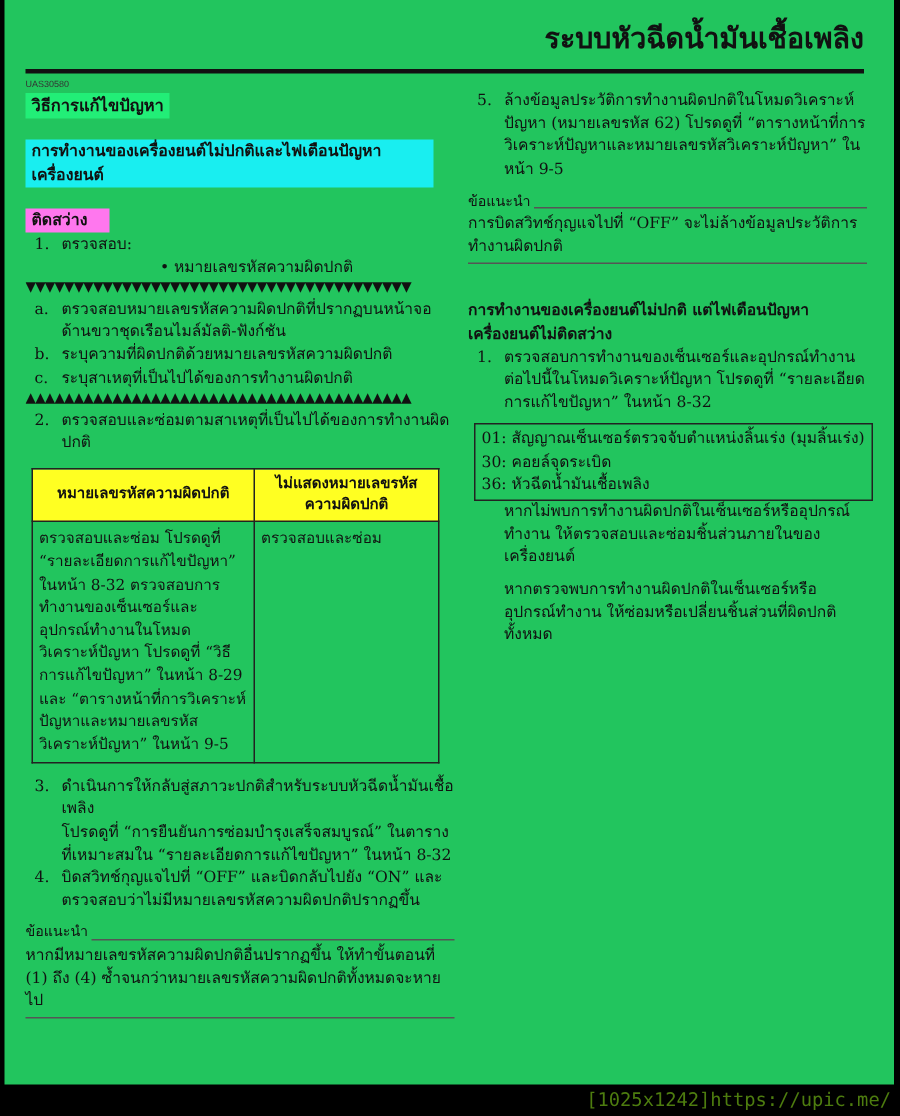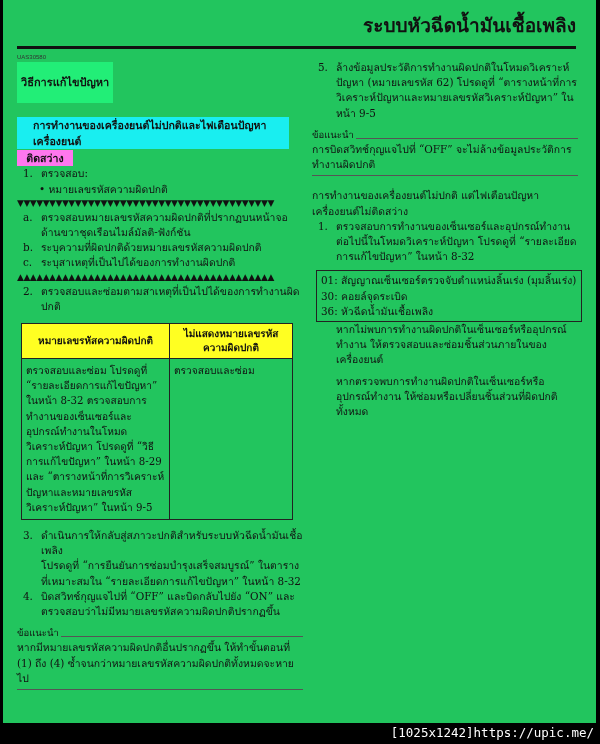--- a/index.html
+++ b/index.html
@@ -6,41 +6,41 @@
   body { width:600px; height:744px; background:#000; position:relative; overflow:hidden;
          font-family:"DejaVu Serif","Liberation Serif",serif; color:#111; }
   .page { position:absolute; left:3px; top:0; width:593px; height:723px; background:#22c55e; }
   .header-title { position:absolute; right:20px; top:10px; font-size:19px; font-weight:bold;
                   font-family:"Liberation Serif","DejaVu Serif",serif; color:#111; }
   .header-rule { position:absolute; left:14px; right:20px; top:46px; height:3px; background:#111; }
   .col { position:absolute; top:53px; font-size:10.4px; line-height:15.2px; }
   .col-left { left:14px; width:286px; }
   .col-right { left:309px; width:266px; }
   .code { font-size:6px; color:#333; line-height:8px; font-family:"Liberation Sans",sans-serif; }
-  .hl-green { display:inline-block; background:#22ee77; font-weight:bold; padding:12px 4px; font-size:11px; line-height:17px; margin-top:1px;text-align:right; }
-  .hl-cyan { display:inline-block; background:#19eef0; font-weight:bold; padding:0 16px; font-size:10.6px; line-height:16px; margin-top:14px; width:272px; box-sizing:border-box; }
-  .hl-pink { display:inline-block; background:#ff77ee; font-weight:bold; padding:0 4px; font-size:10.6px; line-height:16px; width:48px; margin-top:1px;text-align:center; }
+  .hl-green { display:inline-block; background:#22ee77; font-weight:bold; padding:0 4px; font-size:11px; line-height:17px; margin-top:1px;text-align:right; }
+  .hl-cyan { display:inline-block; background:#19eef0; font-weight:bold; padding:0 4px; font-size:10.6px; line-height:16px; margin-top:14px; width:272px; box-sizing:border-box; }
+  .hl-pink { display:inline-block; background:#ff77ee; font-weight:bold; padding:0 4px; font-size:10.6px; line-height:16px; width:48px; margin-top:14px; }
   .num-item { display:flex; }
   .num-item .n { width:18px; flex:none; padding-left:6px; }
   .num-item .t { flex:1; }
-  .bullet { padding-left:22px; }
+  .bullet { padding-left:22px;text-align:center; }
   .tri { letter-spacing:-0.5px; font-size:9px; line-height:13px; white-space:nowrap; overflow:hidden; width:276px; }
   .sub-item { display:flex; }
   .sub-item .n { width:18px; flex:none; padding-left:6px; }
   table.cause { border-collapse:collapse; margin:9px 0 0 4px; width:272px; font-size:10.2px; line-height:15.2px; }
   table.cause th { background:#ffff22; font-weight:bold; border:1.5px solid #222; padding:3px 4px; text-align:center; font-size:10px; line-height:14px; }
   table.cause td { border:1.5px solid #222; padding:4px 4px; vertical-align:top; }
   table.cause th:first-child { width:139px;margin-left:45px; }
   .note-label { margin-top:6px; display:flex; align-items:flex-end;justify-content:space-between; }
   .note-label .line { flex:1; border-bottom:1px solid #555; margin-left:2px; margin-bottom:3px; }
   .end-rule { border-bottom:1px solid #555; height:3px; }
   .box { border:1.5px solid #222; padding:2px 4px; margin:6px 0 0 4px; width:256px; }
   .indent-para { padding-left:24px; margin-top:6px; }
-  .bold-head { font-weight:normal; margin-top:12px; }
-  .watermark { position:absolute; right:6px; bottom:4px; color:#ffffff; font-family:"DejaVu Sans Mono","Liberation Mono",monospace; font-size:12.5px; }
+  .bold-head { font-weight:bold; margin-top:24px; }
+  .watermark { position:absolute; right:6px; bottom:4px; color:#4d7c0f; font-family:"DejaVu Sans Mono","Liberation Mono",monospace; font-size:12.5px; }
 </style>
 </head>
 <body>
 
 <div class="page">
   <div class="header-title">ระบบหัวฉีดน้ำมันเชื้อเพลิง</div>
   <div class="header-rule"></div>
 
   <div class="col col-left">
     <div class="code">UAS30580</div>

